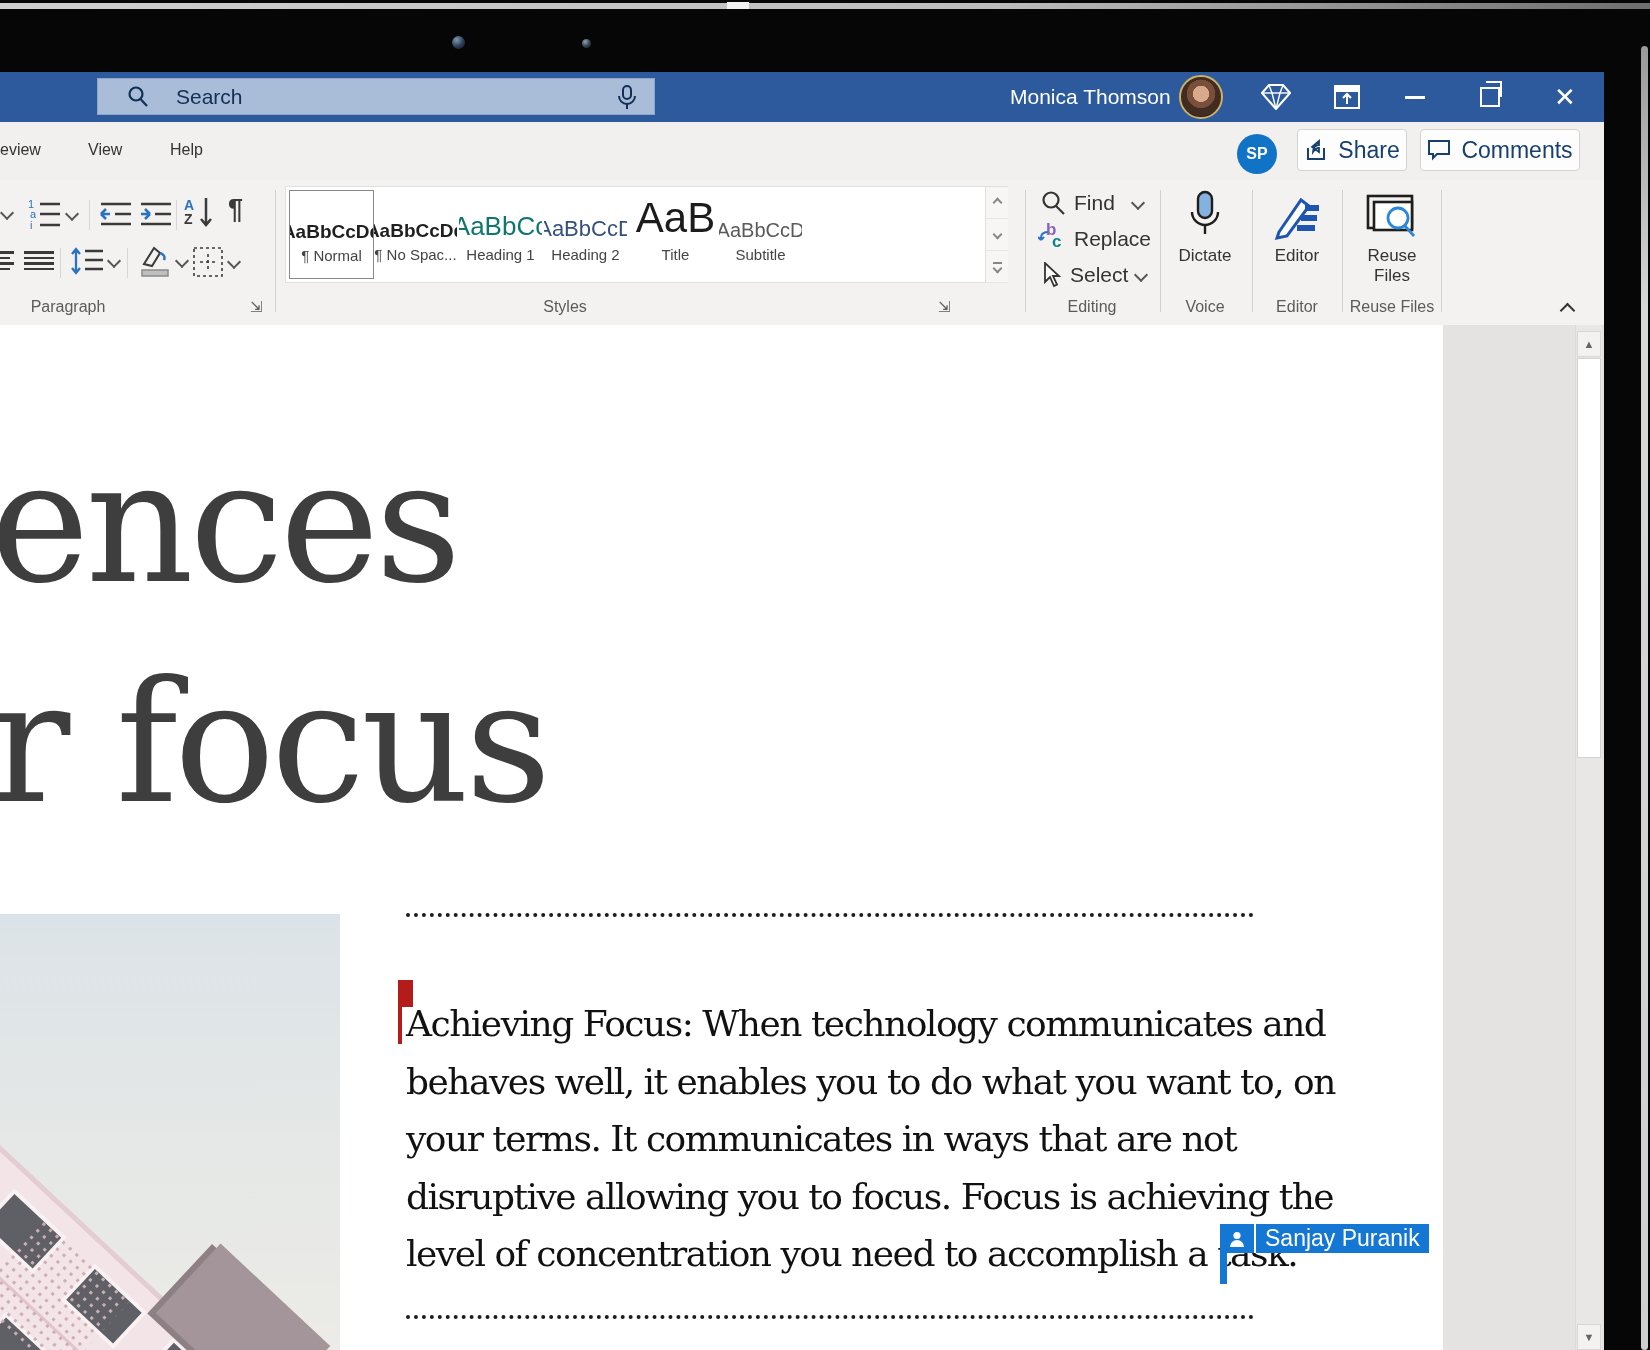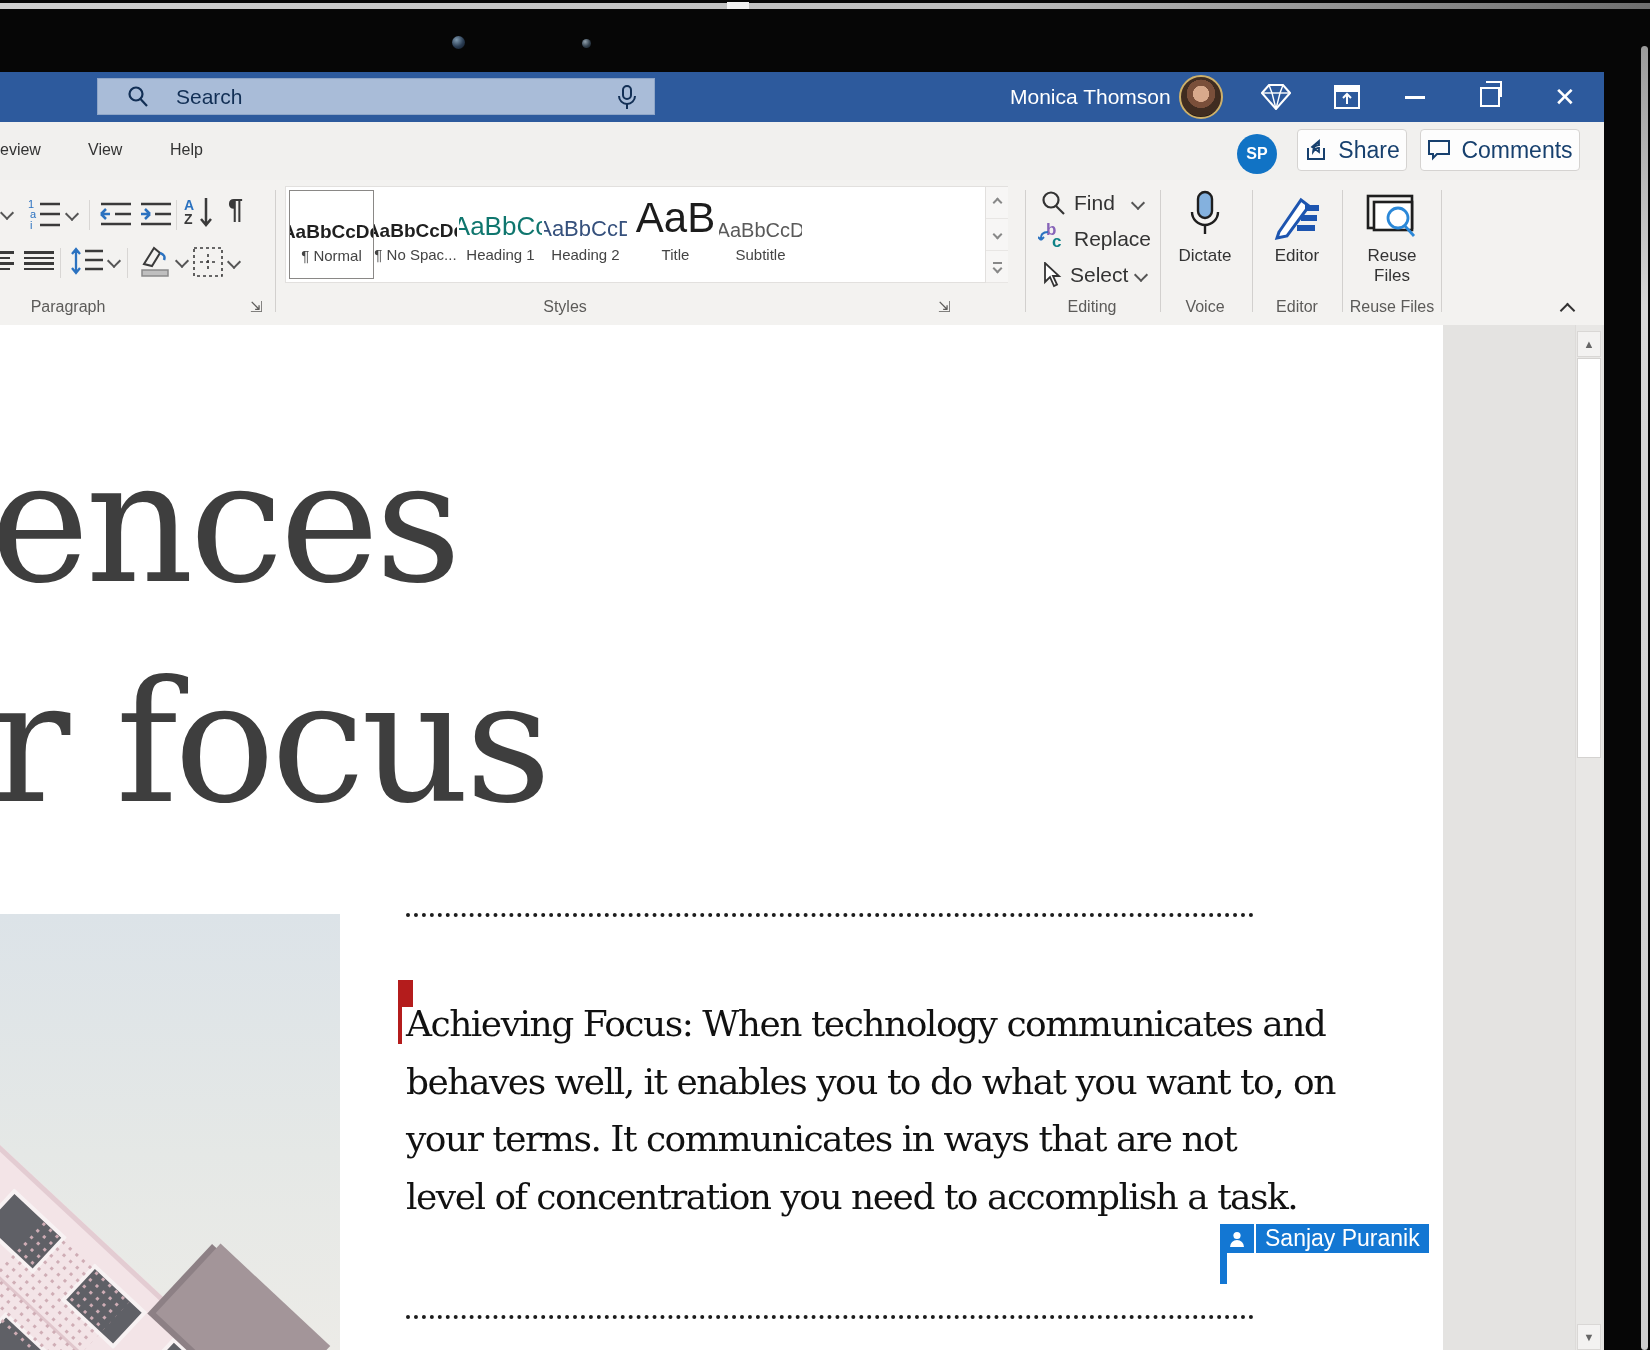--- a/index.html
+++ b/index.html
@@ -430,20 +430,21 @@
 
         <div class="redflag">
           <span class="stem"></span>
             <span class="flg"></span>
         </div>
 
         <div class="para">
           <div>Achieving Focus: When technology communicates and</div>
           <div>behaves well, it enables you to do what you want to, on</div>
           <div>your terms. It communicates in ways that are not</div>
+          <div>disruptive allowing you to focus. Focus is achieving the</div>
           <div>level of concentration you need to accomplish a task.</div>
         </div>
 
         <div class="collabflag">
           <div class="lbl">
             <span class="pbox">
               <svg width="18" height="18" viewBox="0 0 18 18">
                   <circle cx="9" cy="5.5" r="3.6" fill="#fff"></circle>
                   <path d="M2 17 a7 7 0 0 1 14 0 z" fill="#fff"></path>
                 </svg>

